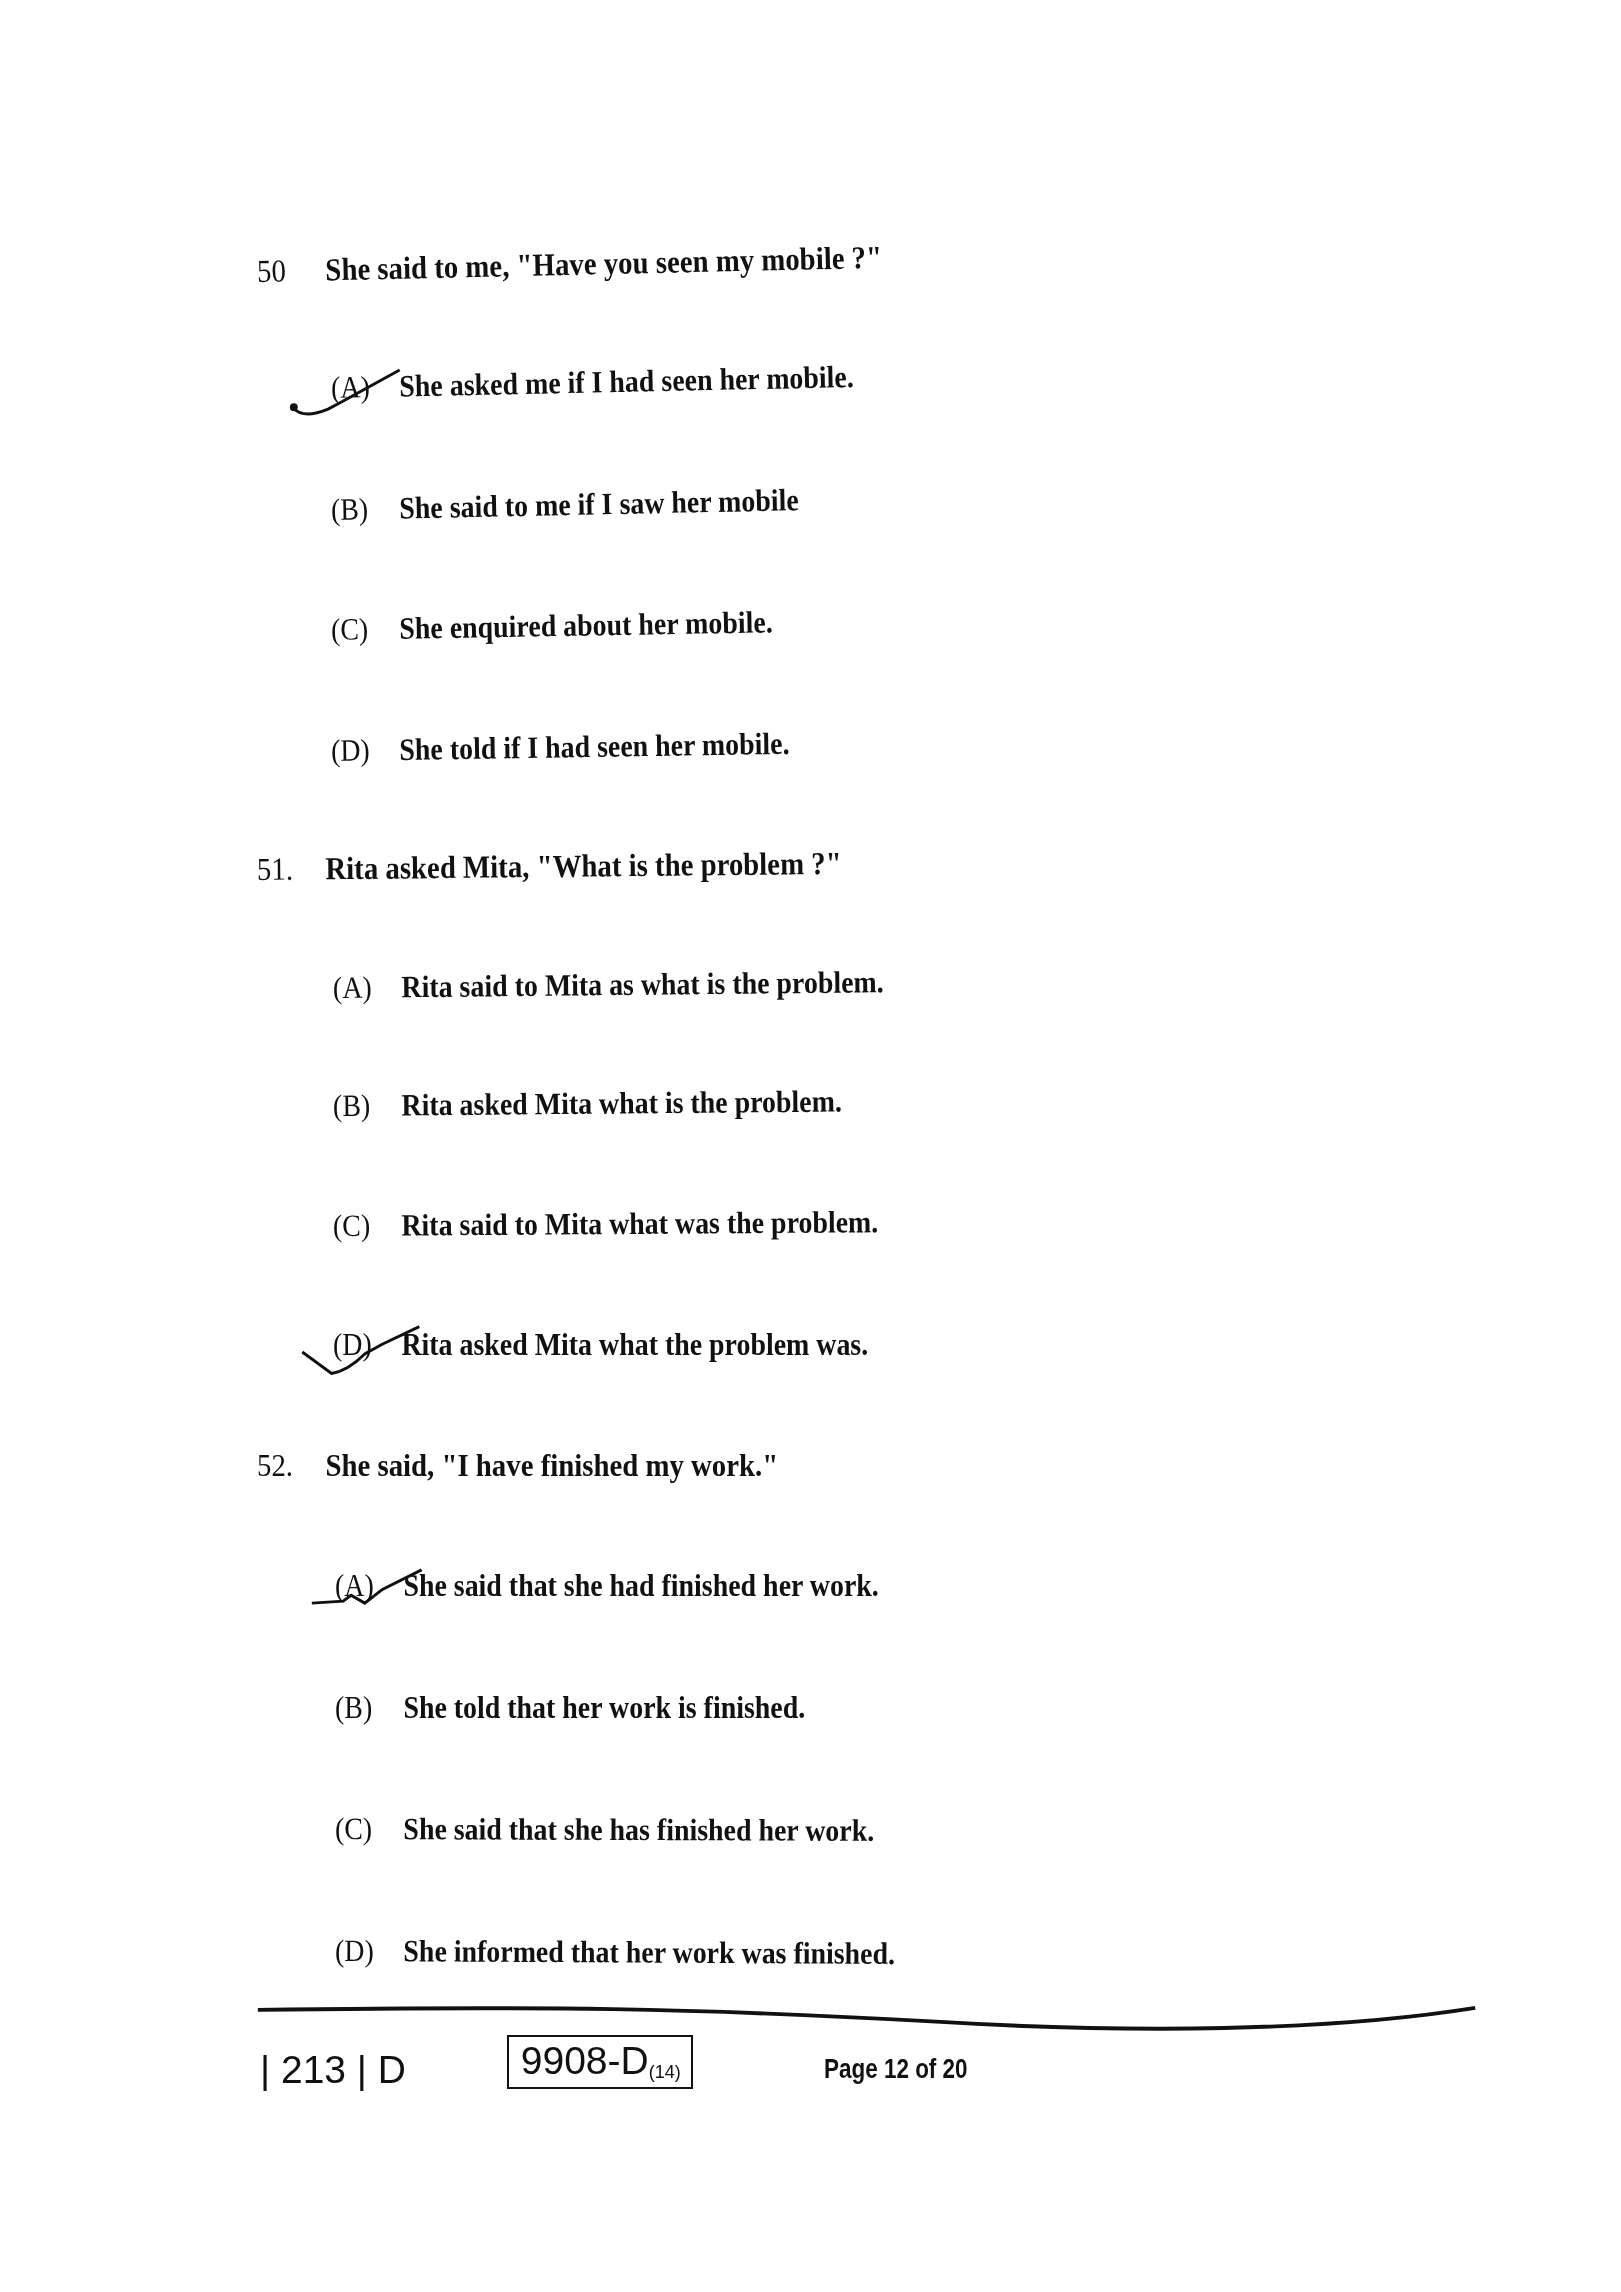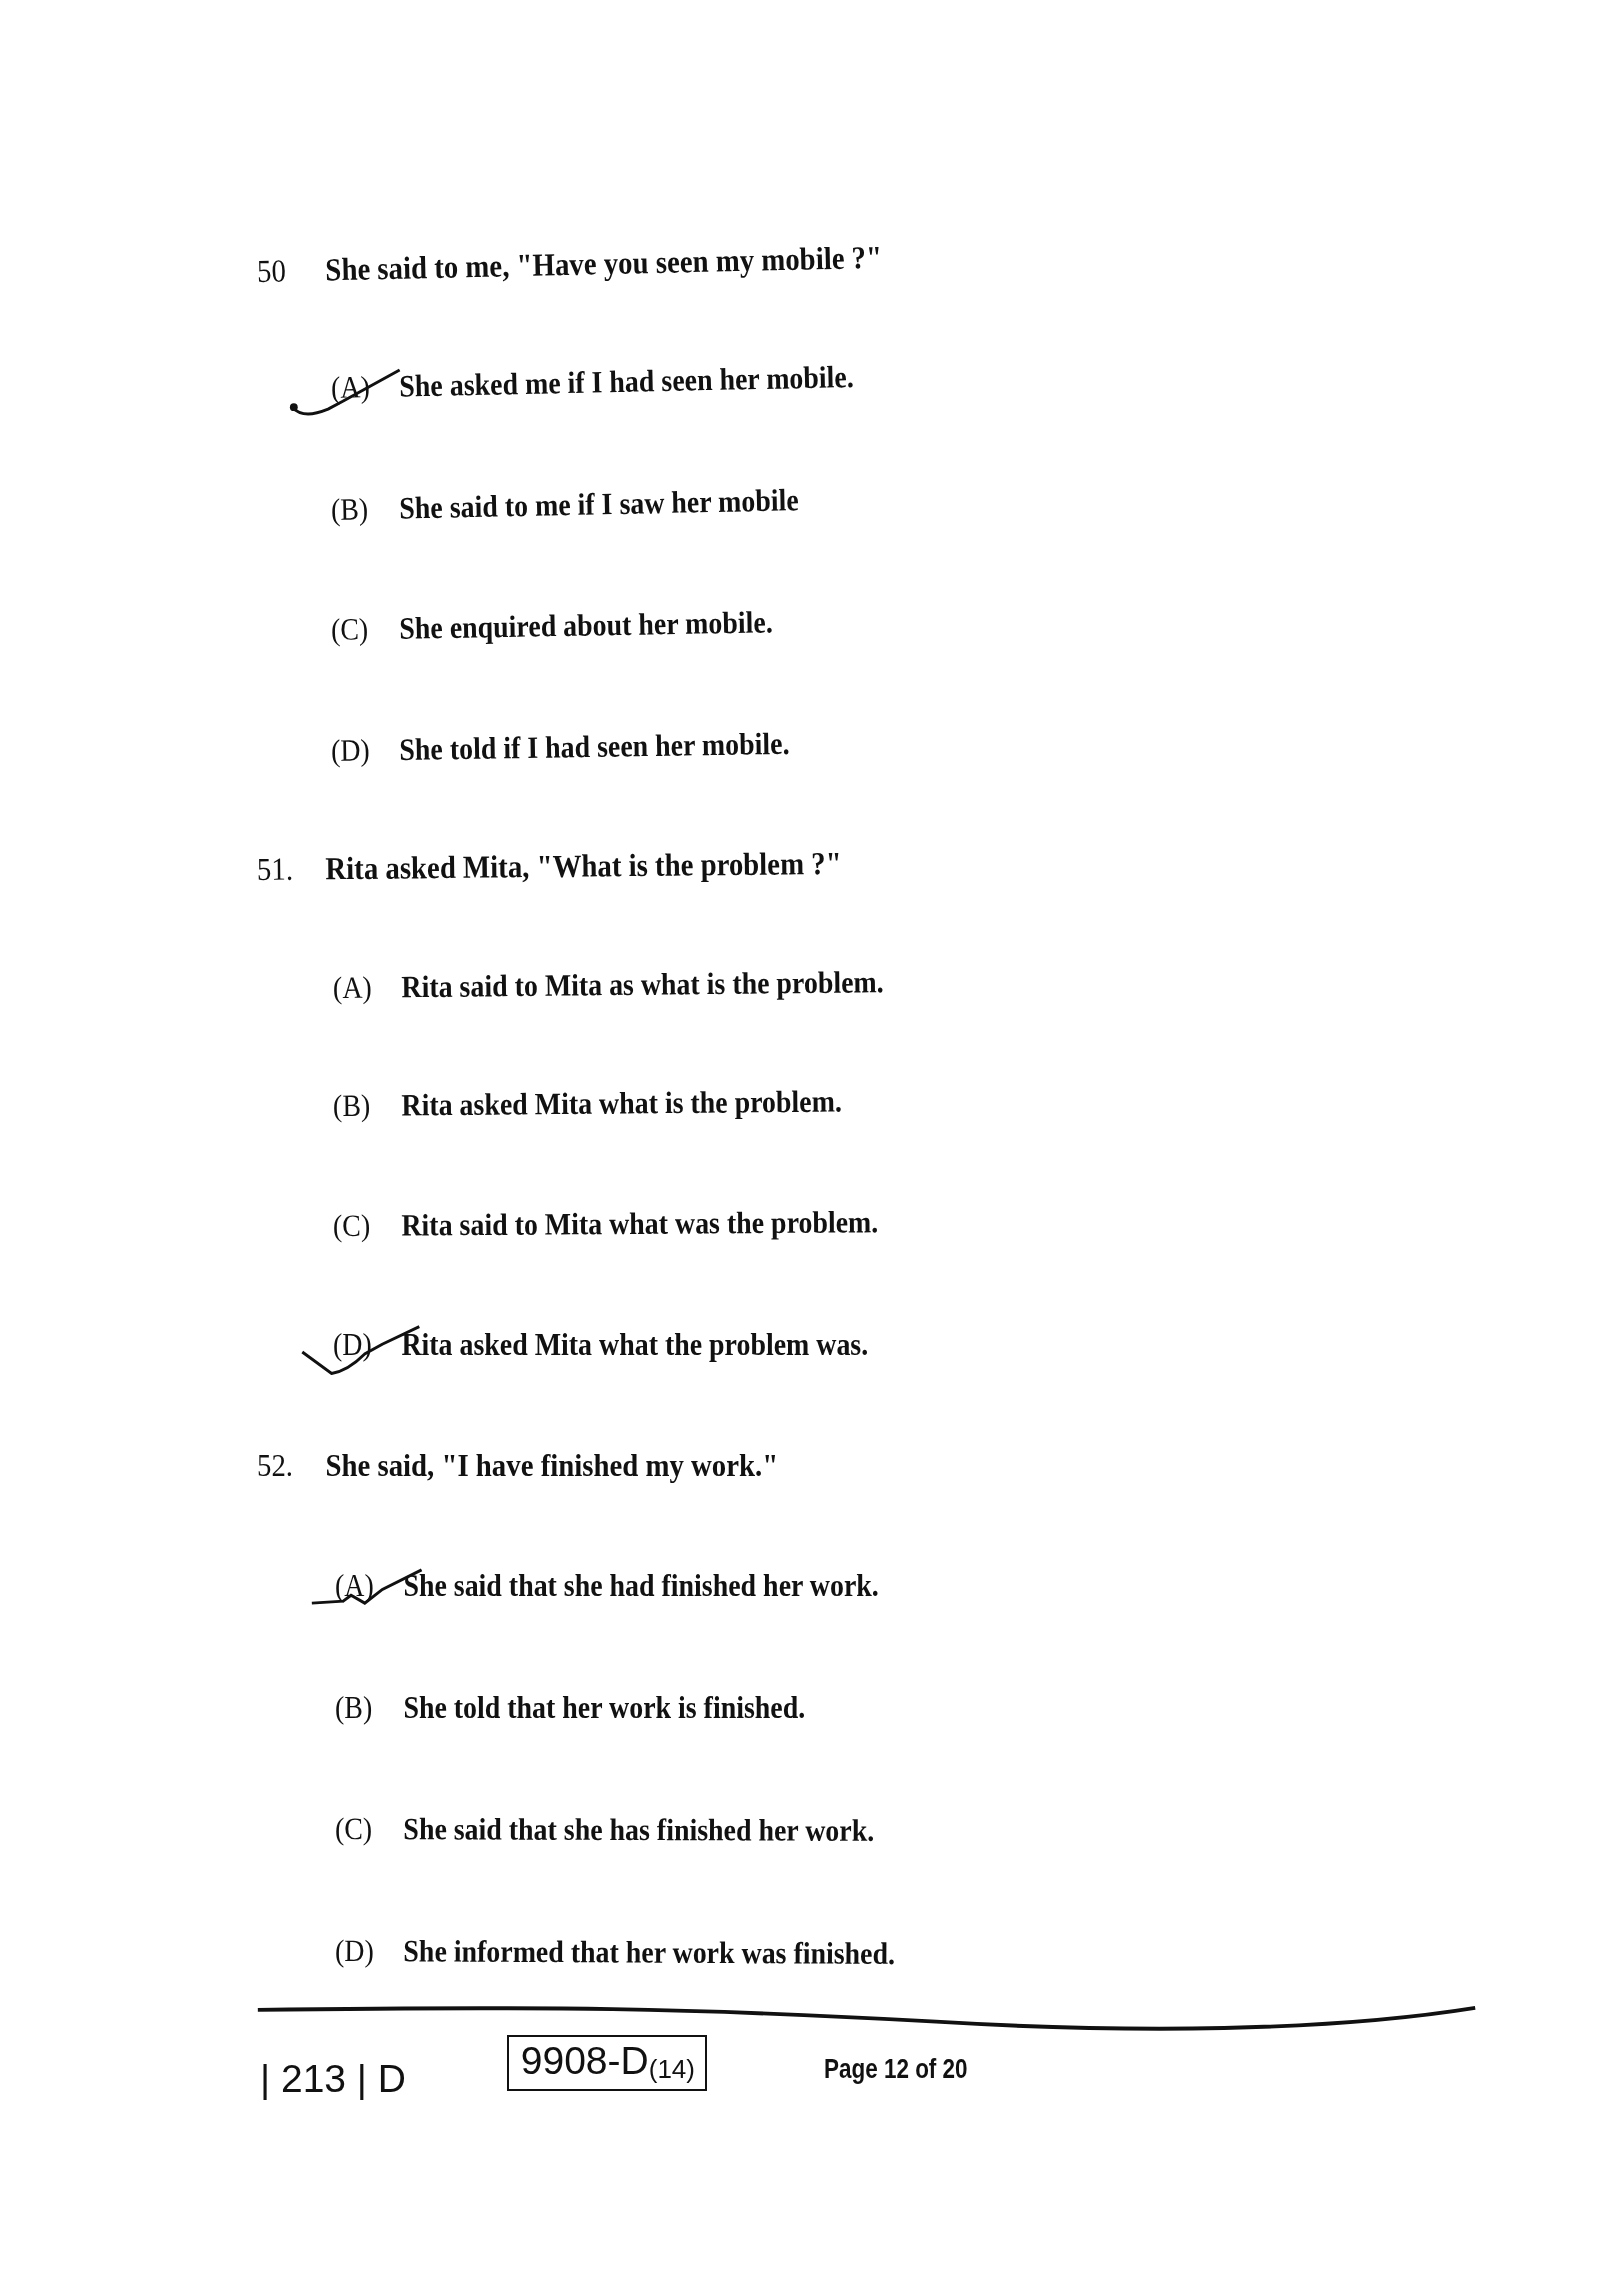--- a/index.html
+++ b/index.html
@@ -6,23 +6,23 @@
   body { width: 1621px; height: 2293px; position: relative; overflow: hidden;
          font-family: "Liberation Serif", "DejaVu Serif", serif; color: #111; }
   .page { position: absolute; left: 0; top: 0; width: 1621px; height: 2293px; }
   .q { position: absolute; font-size: 32px; font-weight: bold; white-space: nowrap; transform-origin: left center; }
   .qnum { display: inline-block; width: 76px; font-weight: normal; }
   .opt { position: absolute; font-size: 31px; font-weight: bold; white-space: nowrap; transform-origin: left center; }
   .olab { display: inline-block; width: 76px; font-weight: normal; }
   .tick { position: absolute; }
   .footer-line { position: absolute; }
   .footer { position: absolute; top: 2035px; left: 260px; width: 882px; height: 59px; font-family: "Liberation Sans", "DejaVu Sans", sans-serif; }
-  .f-code { position: absolute; left: 0; top: 22px; font-size: 39px; color: #111; }
+  .f-code { position: absolute; left: 0; top: 13px; font-size: 39px; color: #111; }
   .f-box { position: absolute; left: 247px; top: 0; border: 2.9px solid #111; padding: 2px 9.8px 3.9px 11.8px; font-size: 39px; }
-  .f-box sub { font-size: 26px; vertical-align: -3.9px; }
+  .f-box sub { font-size: 18px; vertical-align: -3.9px; }
   .f-page { position: absolute; left: 564px; top: 17.6px; font-size: 27.4px; font-weight: bold; transform: scaleX(0.82); transform-origin: left; }
 </style>
 </head>
 <body>
 
 <div class="page">
 
   <div class="q" style="left:257px; top:253px; transform: rotate(-1.3deg) scaleX(0.9);">
     <span class="qnum">50</span><span>She said to me, "Have you seen my mobile ?"</span>
   </div>

